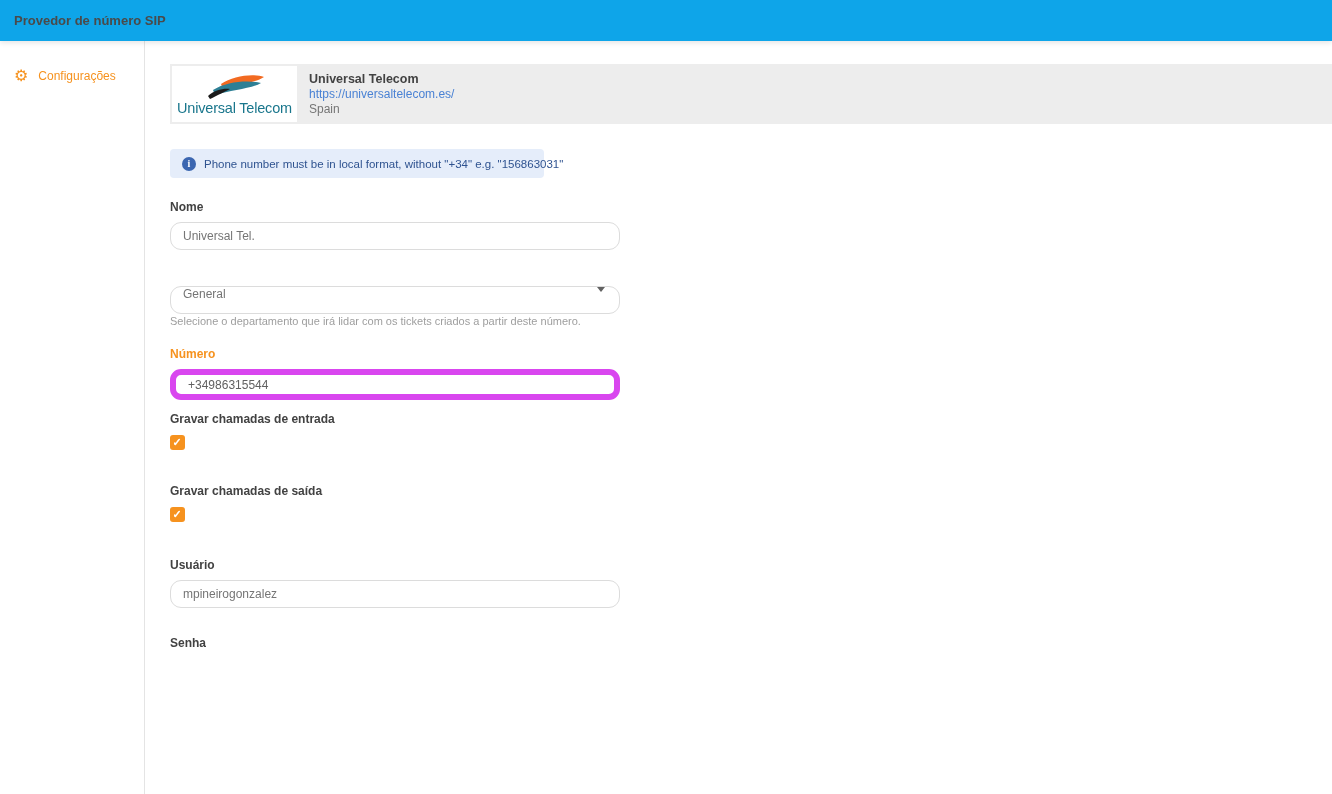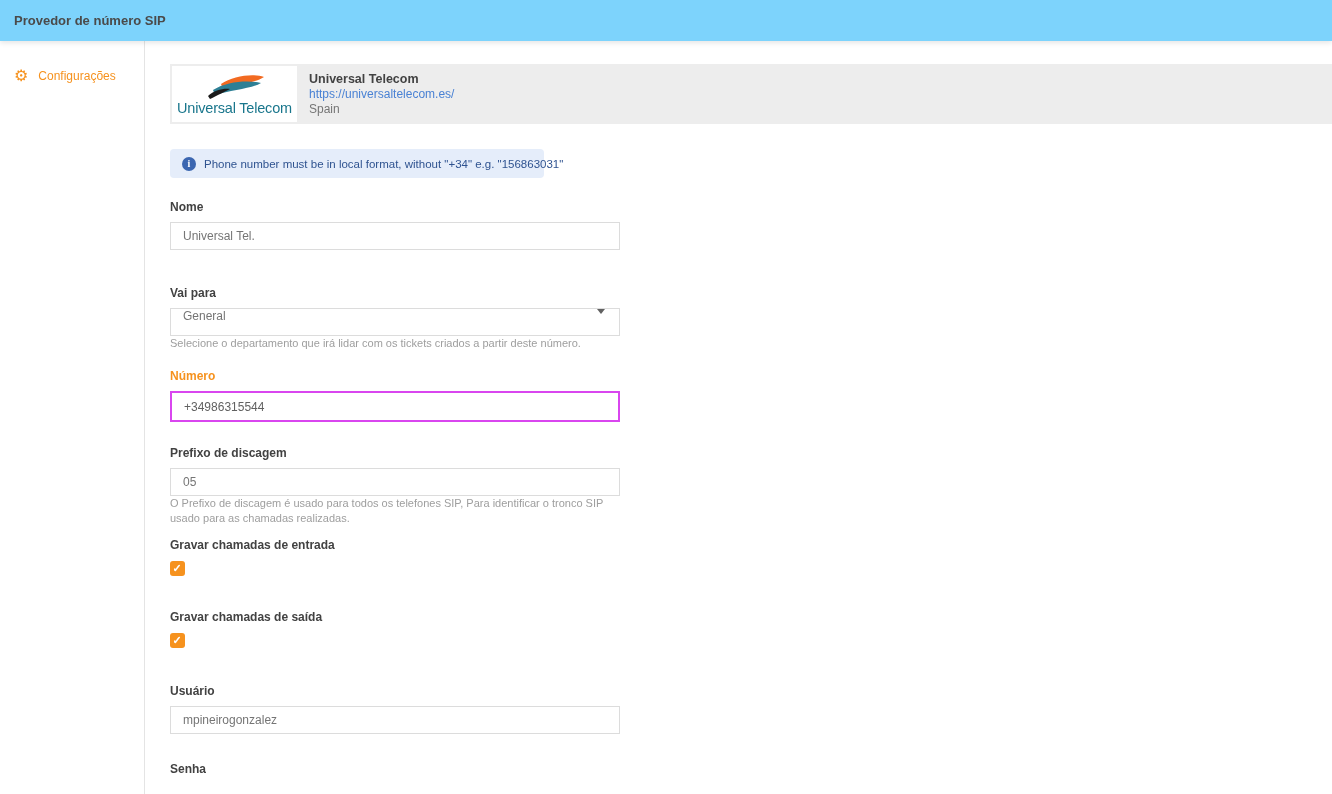--- a/index.html
+++ b/index.html
@@ -1,21 +1,21 @@
 <!DOCTYPE html>
 <html><head>
 <meta charset="utf-8">
 <style>
   * { margin: 0; padding: 0; box-sizing: border-box; }
   html, body { width: 1332px; height: 794px; background: #ffffff; overflow: hidden; }
   body { font-family: "Liberation Sans", sans-serif; color: #424242; }
 
   
   .topbar {
-    height: 41px; background: #7dd3fc; display: flex; align-items: center;
+    height: 41px; background: #0ea5e9; display: flex; align-items: center;
     padding-left: 14px; position: relative; z-index: 5;
     box-shadow: 0 2px 5px rgba(0,0,0,0.10);
   }
   .topbar-title { font-size: 13px; font-weight: bold; color: #4a4a4a; }
 
   
   .layout { display: flex; height: 753px; }
   .sidebar {
     width: 145px; background: #ffffff; border-right: 1px solid #e4e4e4;
     padding-top: 24px; flex-shrink: 0;
@@ -56,25 +56,25 @@
     color: #ffffff; font-size: 10px; font-weight: bold; line-height: 14px;
     text-align: center; flex-shrink: 0; font-family: "Liberation Serif", serif;
   }
   .info-text { font-size: 11.5px; color: #2f5390; white-space: nowrap; }
 
   
   .field { width: 450px; }
   .flabel { display: block; font-size: 12px; font-weight: bold; color: #424242; margin-bottom: 8px; }
   .flabel.orange { color: #f6921e; }
   .finput {
-    width: 450px; height: 28px; border: 1px solid #dcdcdc; border-radius: 0;
+    width: 450px; height: 28px; border: 1px solid #dcdcdc; border-radius: 11px;
     padding: 0 12px; font-size: 12px; color: #757575; background: #ffffff;
     font-family: "Liberation Sans", sans-serif; outline: none; display: block;
   }
-  .finput.focused { border: 2px solid #d946ef; height: 31px; color: #616161; }
+  .finput.focused { border: 6px solid #d946ef; height: 31px; color: #616161; }
   .select { display: flex; align-items: flex-start; justify-content: space-between; cursor: pointer; }
   .sel-arrow {
     width: 0; height: 0; border-left: 4px solid transparent; border-right: 4px solid transparent;
     border-top: 5px solid #616161; margin-right: 2px;
   }
   .helper { font-size: 11px; color: #9e9e9e; max-width: 480px; line-height: 15px; }
 
   .mt-nome { margin-top: 22px; }
   .mt-vaipara { margin-top: 36px; }
   .mt-numero { margin-top: 18px; }
@@ -132,38 +132,32 @@
       <span class="info-icon">i</span>
       <span class="info-text">Phone number must be in local format, without "+34" e.g. "156863031"</span>
     </div>
 
     <div class="field mt-nome">
       <label class="flabel">Nome</label>
       <input class="finput" value="Universal Tel." style="">
     </div>
 
     <div class="field mt-vaipara">
-      <label class="flabel">Vai para</label>
       <div class="finput select">
         <span>General</span>
         <span class="sel-arrow"></span>
       </div>
       <div class="helper">Selecione o departamento que irá lidar com os tickets criados a partir deste número.</div>
     </div>
 
     <div class="field mt-numero">
       <label class="flabel orange">Número</label>
       <input class="finput focused" value="+34986315544" style="">
     </div>
 
-    <div class="field mt-prefixo">
-      <label class="flabel">Prefixo de discagem</label>
-      <input class="finput" value="05" style="">
-      <div class="helper">O Prefixo de discagem é usado para todos os telefones SIP, Para identificar o tronco SIP usado para as chamadas realizadas.</div>
-    </div>
 
     <div class="field mt-entrada">
       <label class="flabel">Gravar chamadas de entrada</label>
       <span class="checkbox checked"></span>
     </div>
 
     <div class="field mt-saida">
       <label class="flabel">Gravar chamadas de saída</label>
       <span class="checkbox checked"></span>
     </div>

